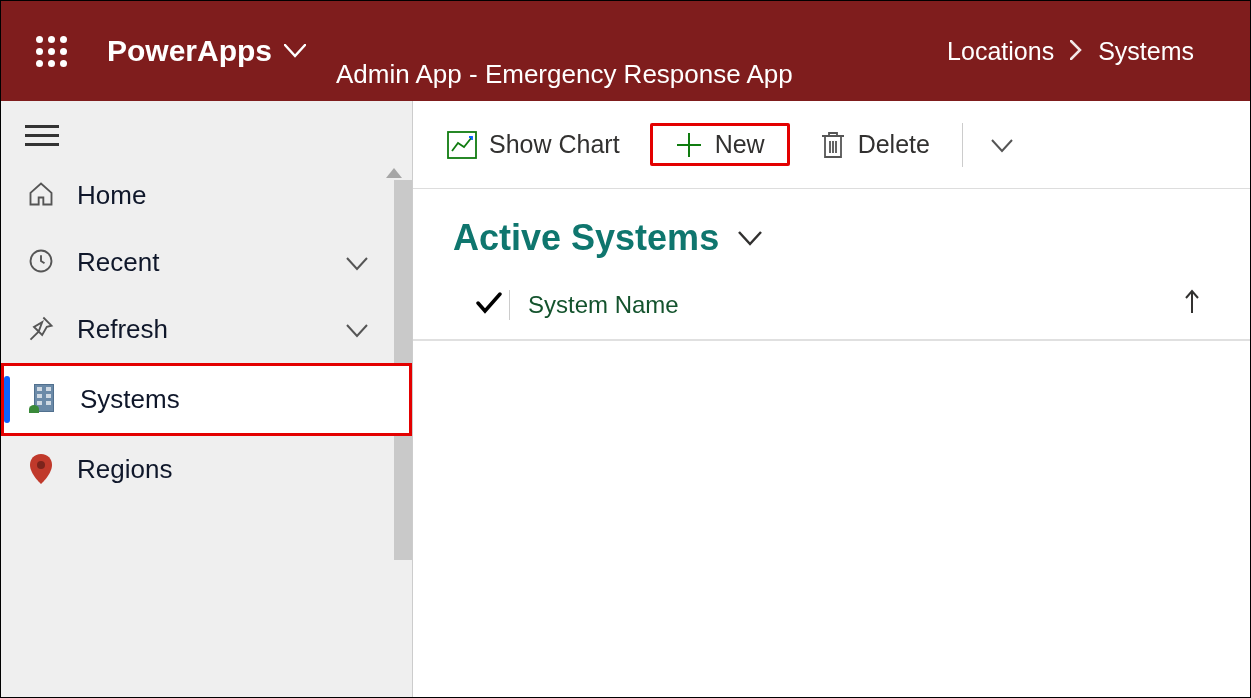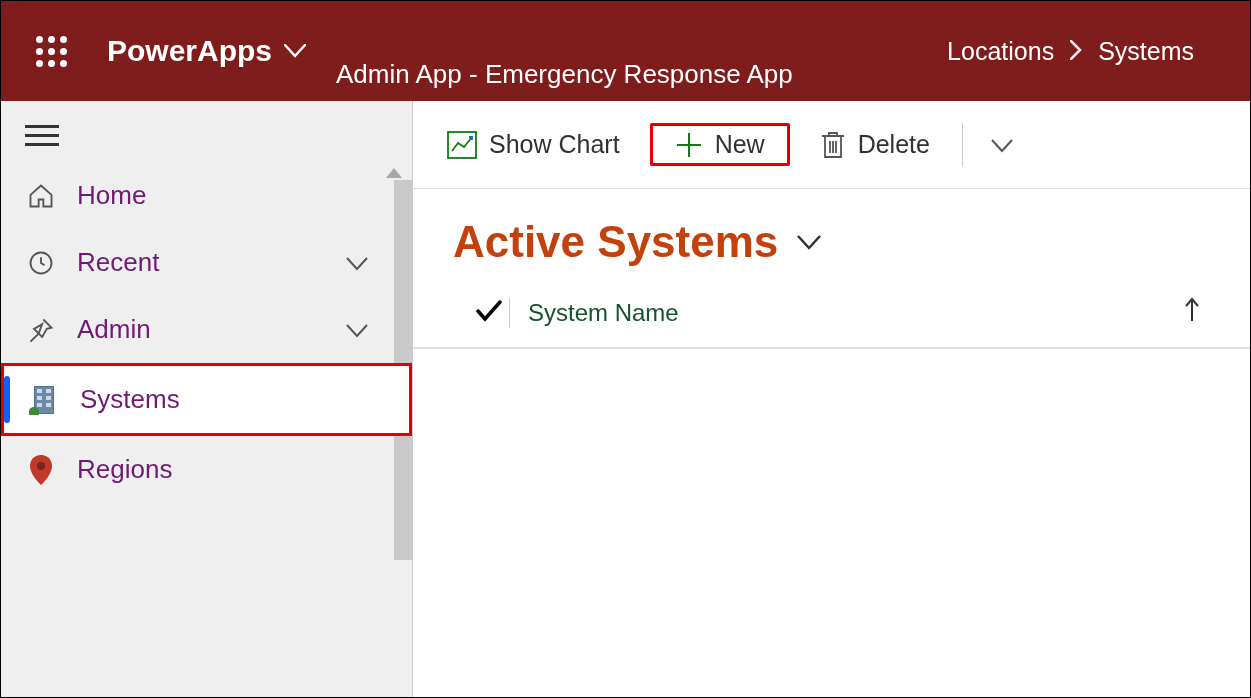--- a/index.html
+++ b/index.html
@@ -101,25 +101,24 @@
   .scrollbar-thumb {
     position: absolute;
     right: 0;
     top: 0;
     width: 18px;
     height: 380px;
     background: #c9c9c9;
   }
   .nav-item {
     display: flex;
-    align-items: center;
     gap: 20px;
     padding: 18px 24px;
     font-size: 26px;
-    color: #701a75;
+    color: #0f172a;
     cursor: pointer;
     position: relative;
   }
   .nav-item .icon-slot {
     width: 32px;
     display: flex;
     justify-content: center;
     color: #555;
   }
   .nav-item .chev {
@@ -187,23 +186,23 @@
     padding: 10px 12px;
     cursor: pointer;
   }
   .view-header {
     padding: 28px 40px 10px 40px;
     display: flex;
     align-items: center;
     gap: 18px;
   }
   .view-title {
-    font-size: 44px;
+    font-size: 36px;
     font-weight: 600;
-    color: #c2410c;
+    color: #0f766e;
   }
   .grid-header {
     display: flex;
     align-items: center;
     padding: 20px 40px 18px 56px;
     border-bottom: 2px solid #e0e0e0;
     color: #14532d;
     font-size: 24px;
   }
   .grid-check {
@@ -319,21 +318,21 @@
             </svg>
         </span>
       </div>
 
       <div class="nav-item">
         <span class="icon-slot">
           <svg width="28" height="28" viewBox="0 0 24 24" fill="none" stroke="#555" stroke-width="1.6">
               <path d="M14 3 L21 10 L17 11 L13 18 L10 15 L3 22 M10 15 L6 11 L13 7 Z"></path>
             </svg>
         </span>
-        <span>Admin</span>
+        <span>Refresh</span>
         <span class="chev">
           <svg width="22" height="14" viewBox="0 0 22 14">
               <path d="M1 1 L11 12 L21 1" stroke="#555" stroke-width="2" fill="none"></path>
             </svg>
         </span>
       </div>
 
 
       <div class="nav-item selected highlight-red">
         <span class="icon-slot">

